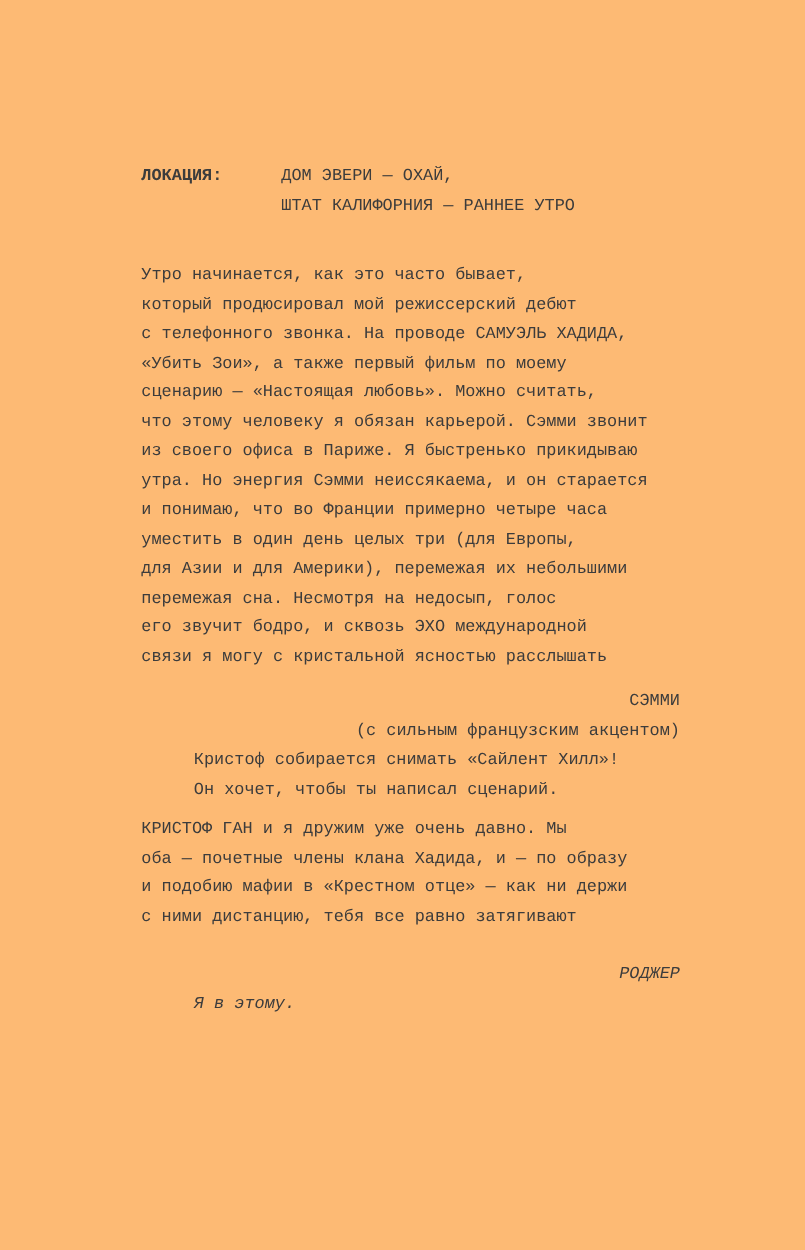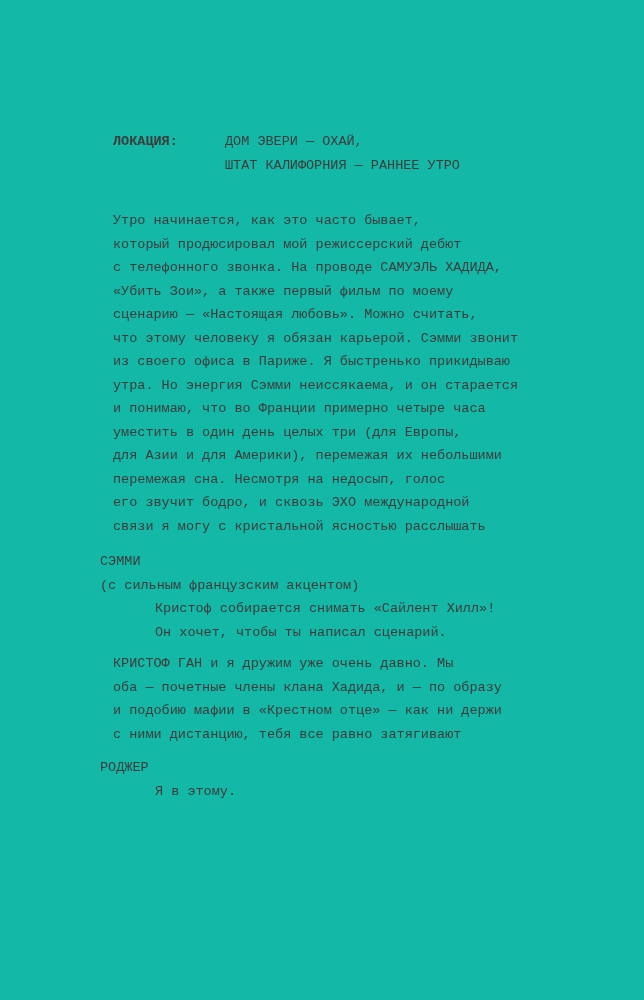--- a/index.html
+++ b/index.html
@@ -4,21 +4,21 @@
 <style>
   html, body {
     margin: 0;
     padding: 0;
     background: #ffffff;
   }
   .page {
     position: relative;
     width: 644px;
     height: 1000px;
-    background: #14b8a6;
+    background: #fdba74;
     font-family: "Liberation Mono", "DejaVu Sans Mono", monospace;
     font-size: 13.5px;
     line-height: 23.5px;
     color: #3c3c3c;
     overflow: hidden;
     box-sizing: border-box;
   }
   .content {
     padding: 130px 100px 0 113px;
   }
@@ -40,24 +40,25 @@
   .para {
     margin-top: 32px;
   }
   .para-2 {
     margin-top: 8px;
   }
   .dialogue {
     margin-top: 12px;
   }
   .dialogue-2 {
-    margin-top: 10px;
+    margin-top: 22px;
+    font-style: italic;
   }
   .char-name, .parenthetical {
-    text-align: left;
+    text-align: right;
     white-space: pre;
     
     margin-left: -13px;
   }
   .dialogue-line {
     margin-left: 42px;
     white-space: pre;
   }
 </style>
 </head>

